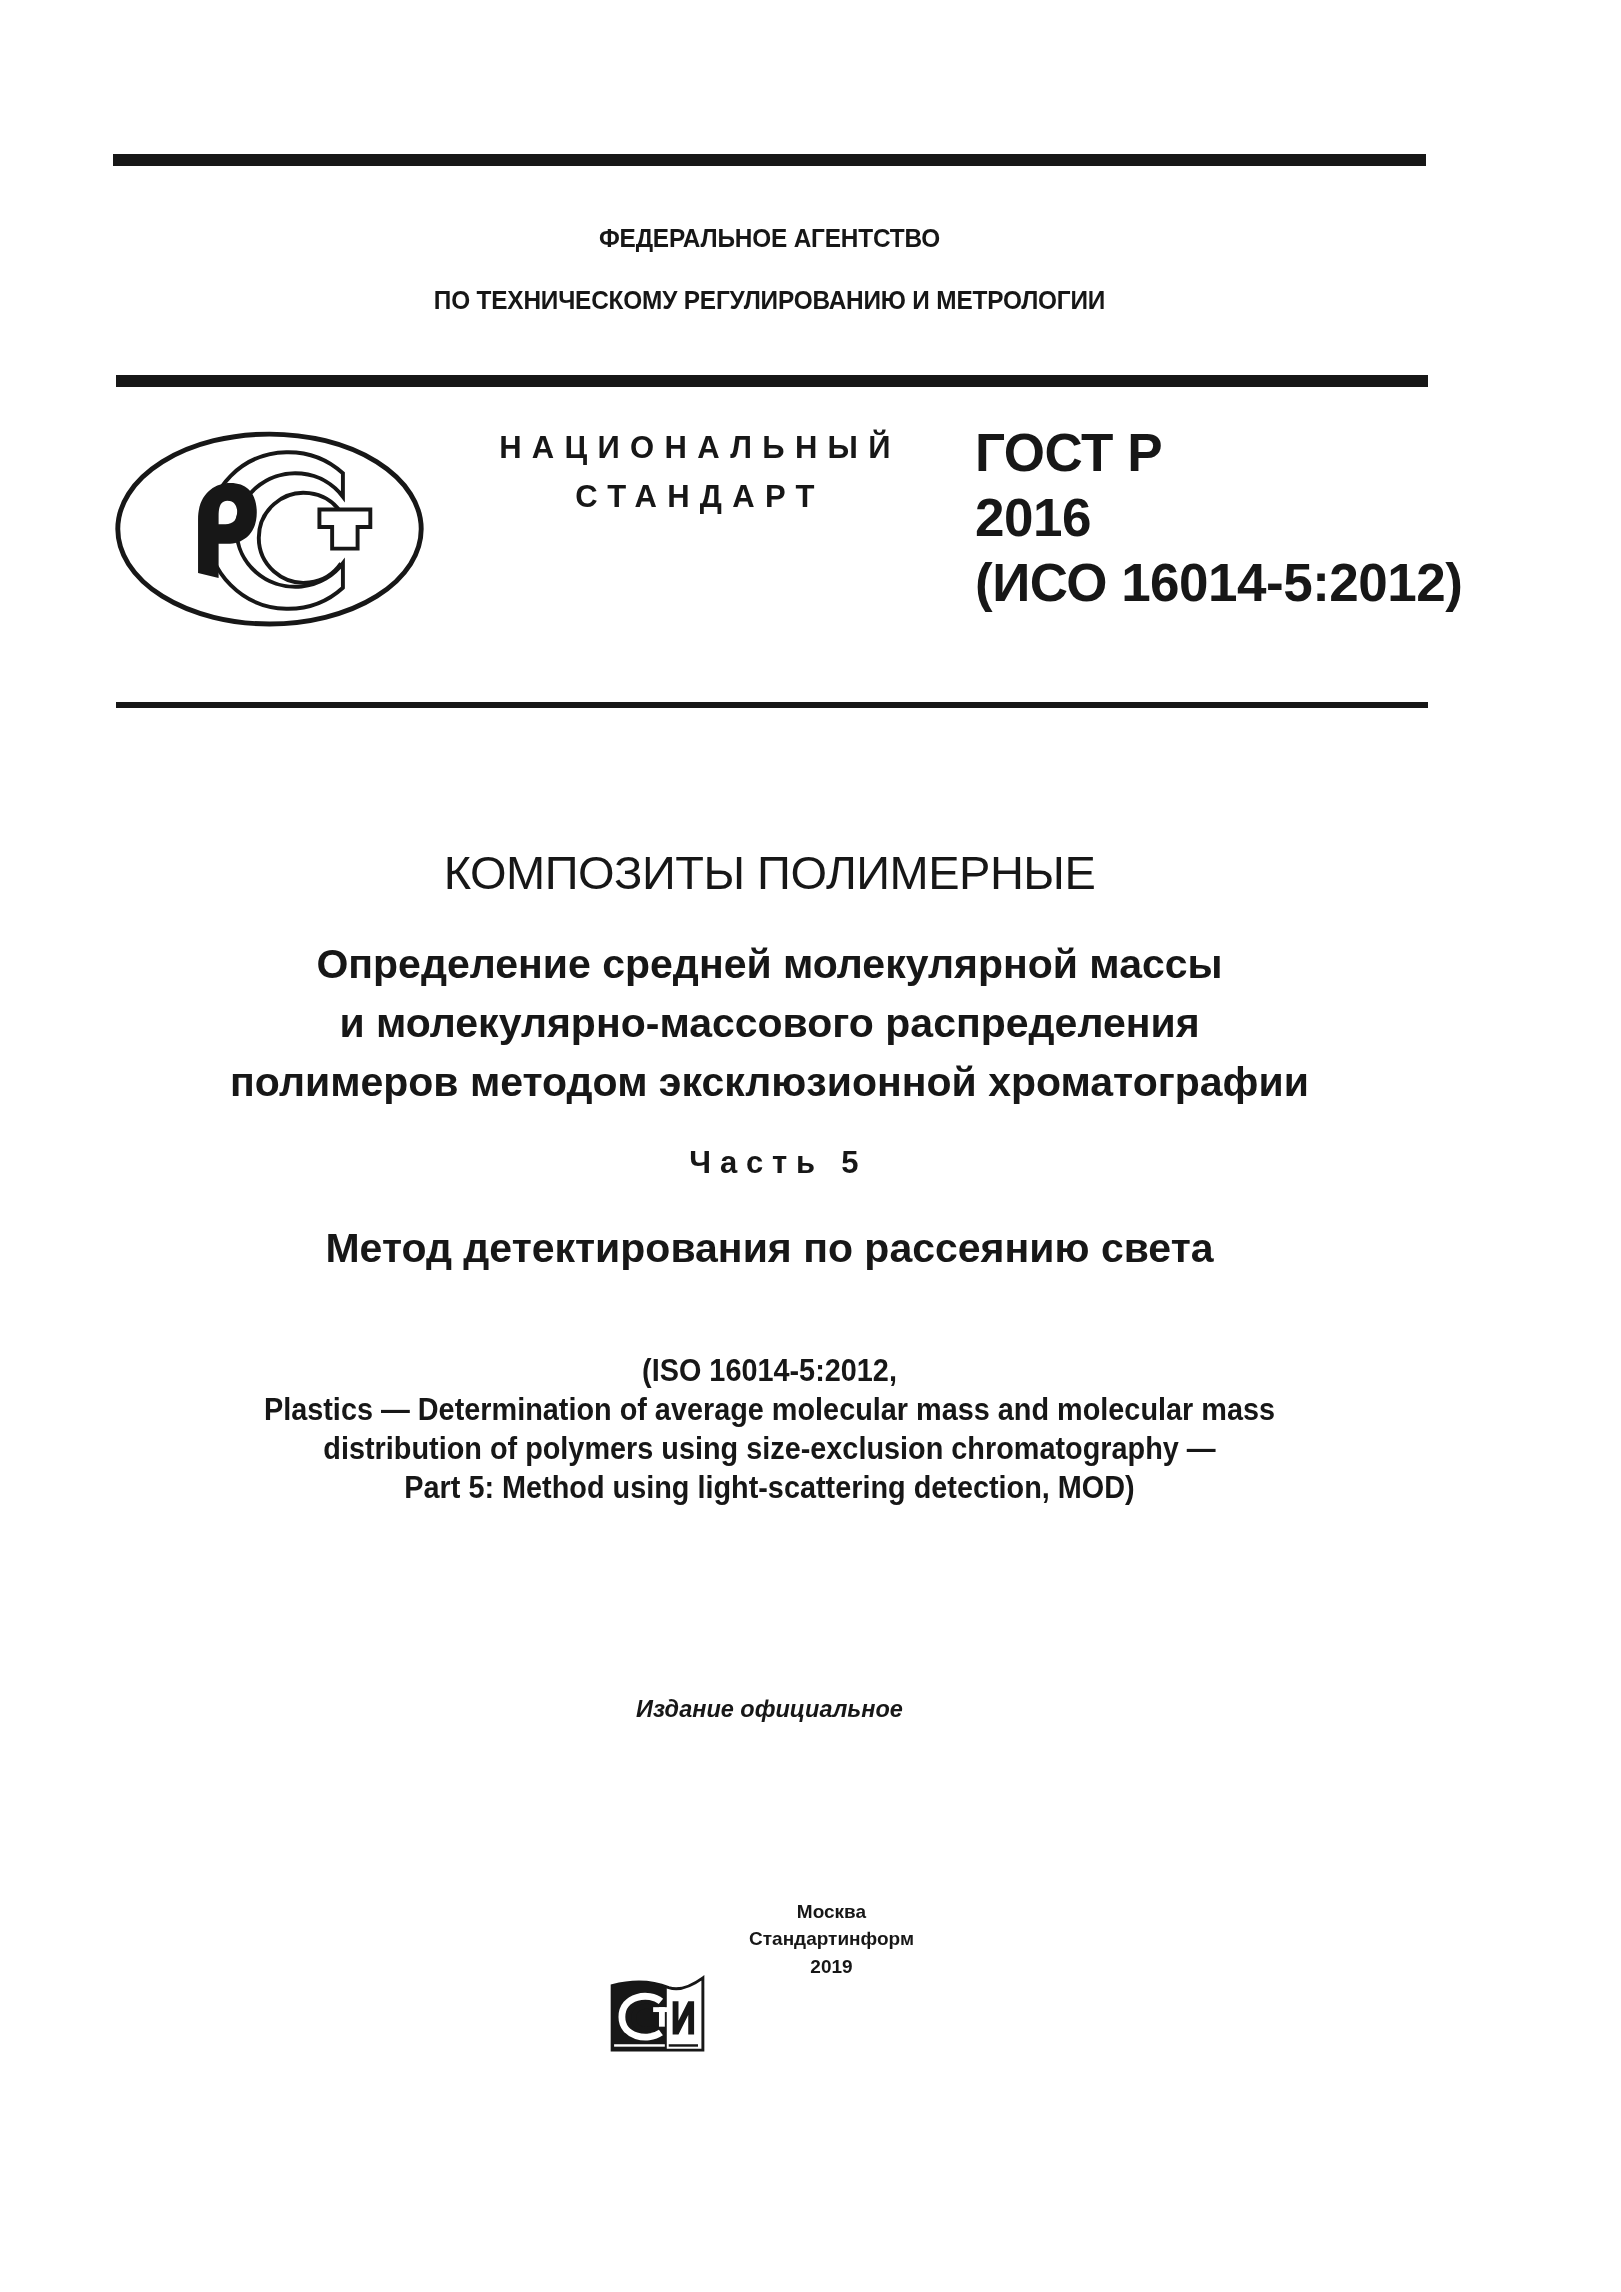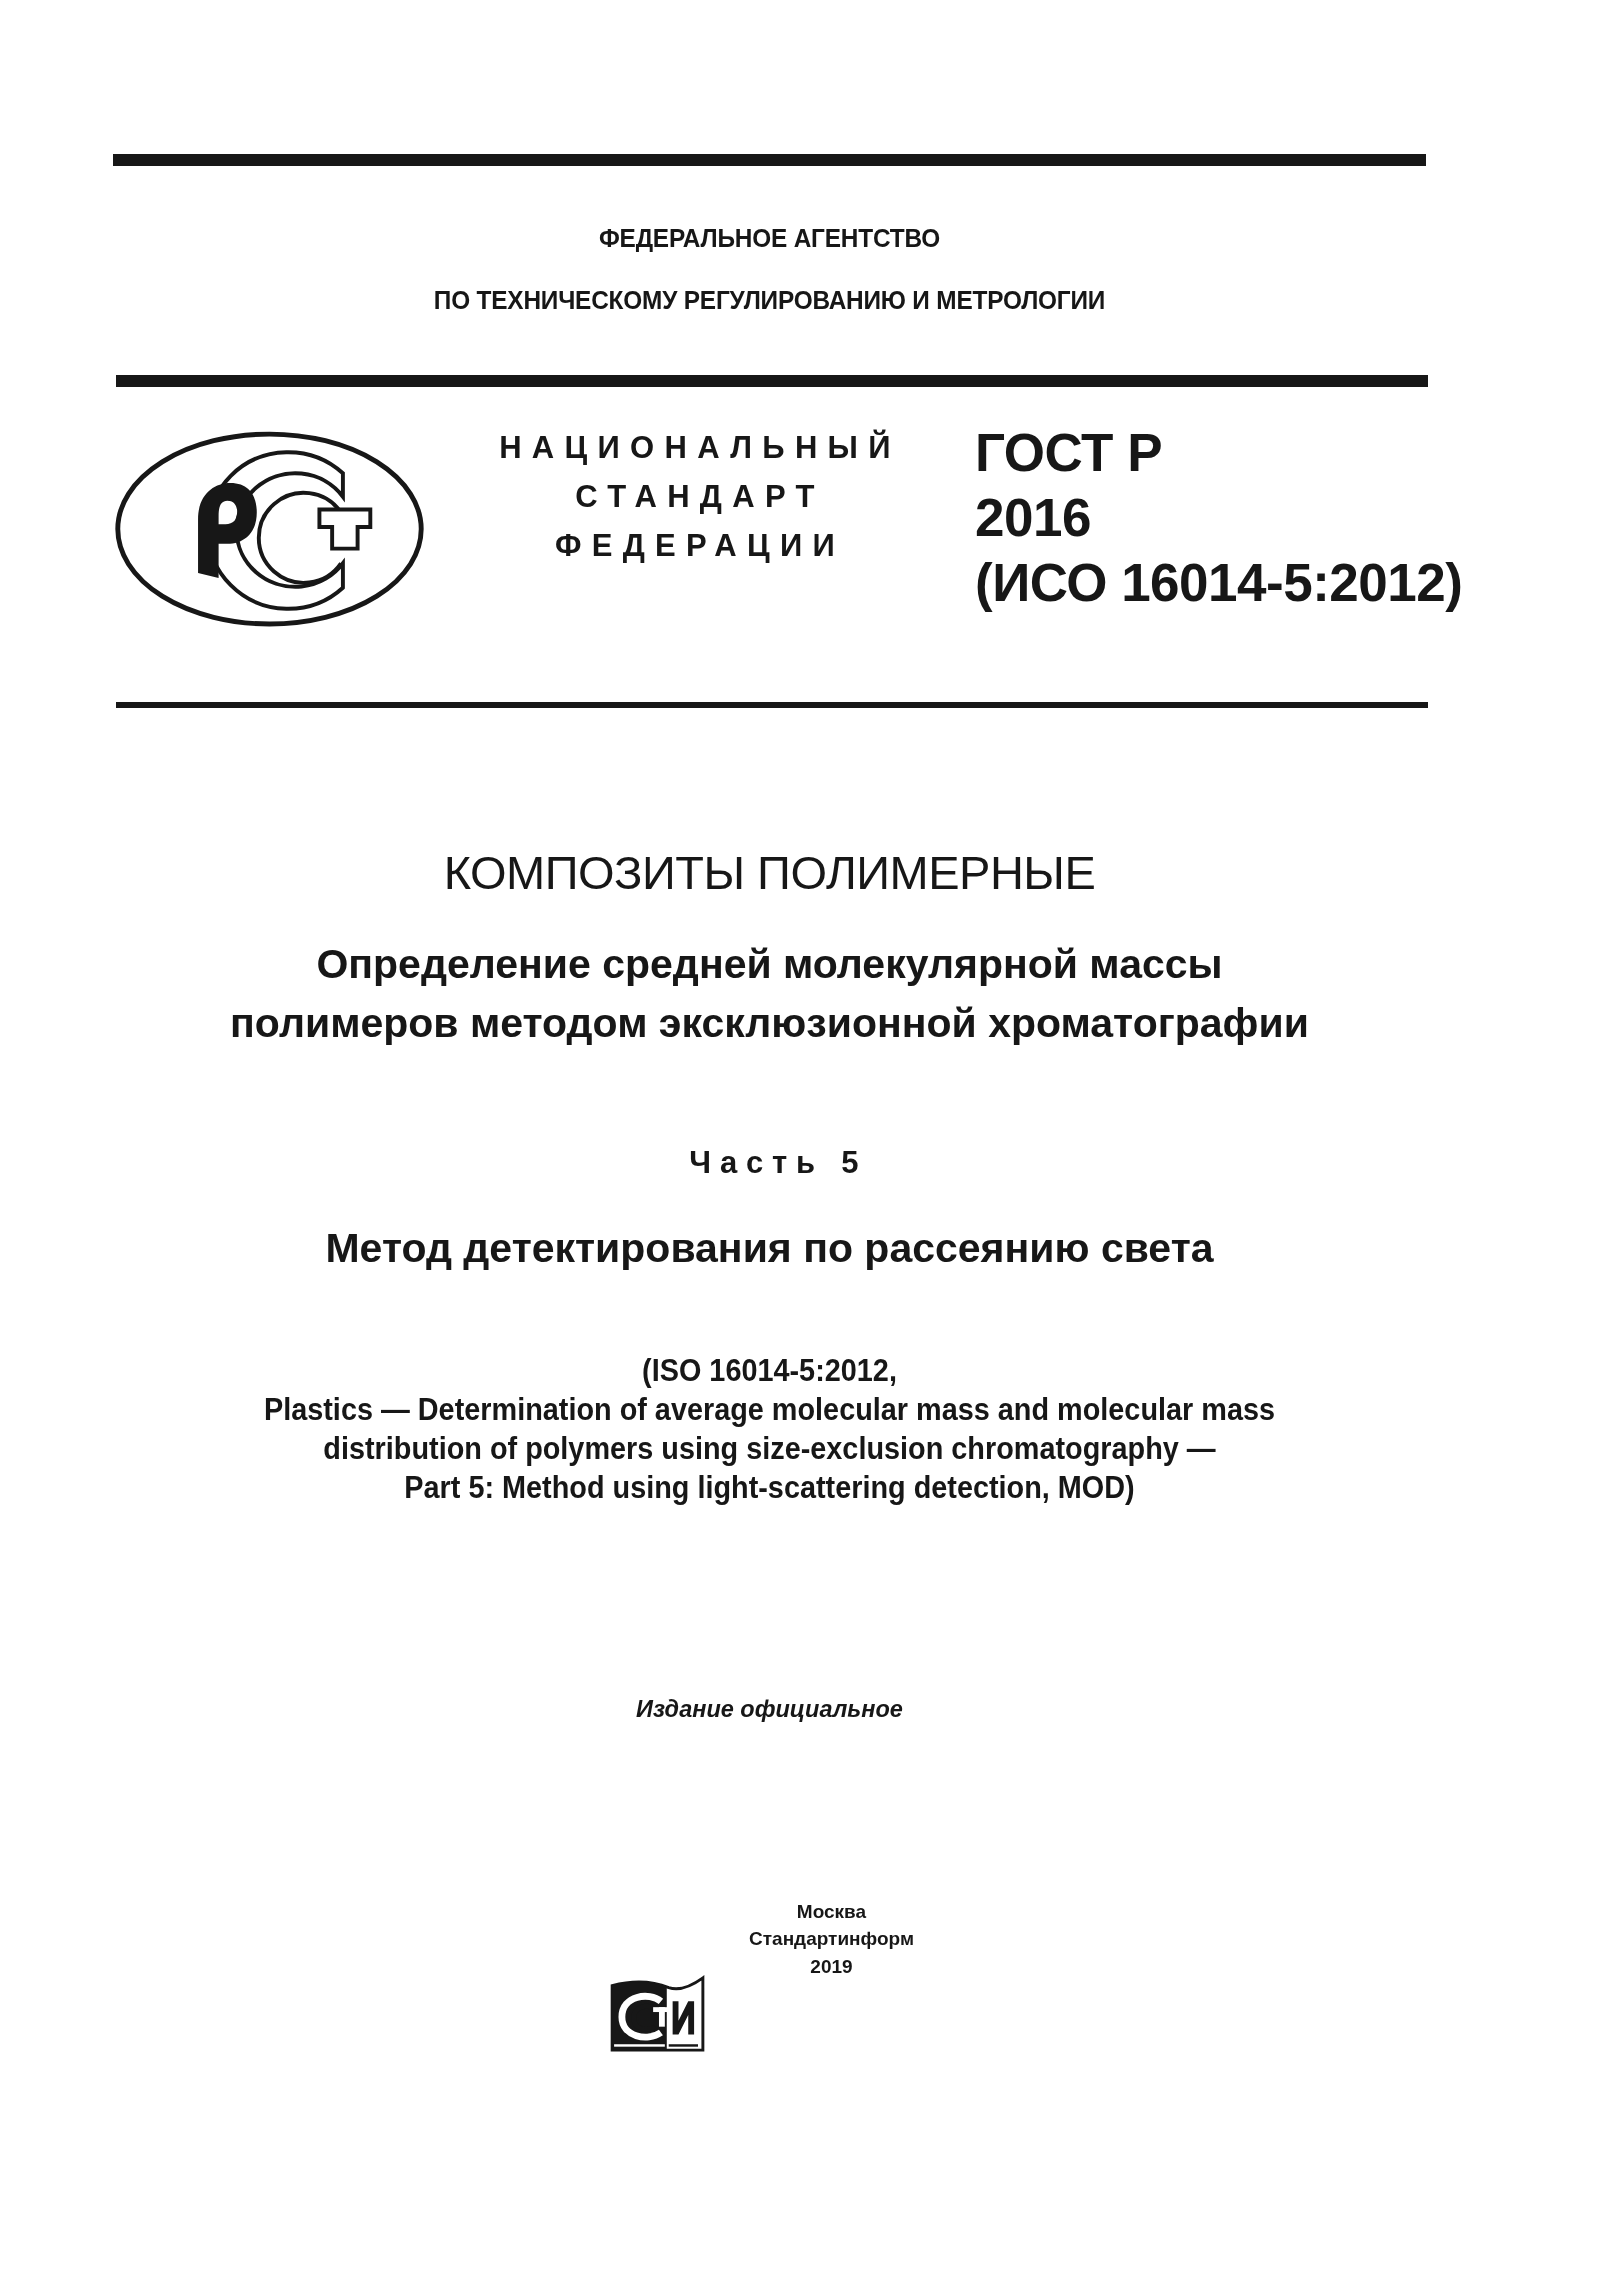--- a/index.html
+++ b/index.html
@@ -46,35 +46,35 @@
 
     <path d="M92 150 L92 95 C92 70 108 58 125 58 C145 58 152 72 152 88 C152 108 140 120 122 120 L113 120 L113 100 L120 100 C128 100 132 95 132 88 C132 80 128 76 122 76 C115 76 113 82 113 92 L113 155 Z" fill="#171717"></path>
 
     <path d="M216 85 L268 85 L268 103 L255 103 L255 125 L229 125 L229 103 L216 103 Z" fill="#ffffff" stroke="#171717" stroke-width="4"></path>
   </svg>
 </div>
 
 <div class="natl" style="top:423px;">
   <div>НАЦИОНАЛЬНЫЙ</div>
   <div>СТАНДАРТ</div>
-  <div>ФЕДЕРАЦИИ</div>
 </div>
 
 <div class="gost" style="top:420px;">
   <div>ГОСТ Р</div>
   <div>2016</div>
   <div>(ИСО 16014-5:2012)</div>
 </div>
 
 <div class="bar" style="left:116px; top:702px; width:1312px; height:5.9px;"></div>
 
 <div class="center title" style="top:845px;">КОМПОЗИТЫ ПОЛИМЕРНЫЕ</div>
 
 <div class="center sub" style="top:935px;">
   <div>Определение средней молекулярной массы</div>
+  <div>и молекулярно-массового распределения</div>
   <div>полимеров методом эксклюзионной хроматографии</div>
 </div>
 
 <div class="center part" style="top:1145px; padding-left:8.8px;">Часть 5</div>
 
 <div class="center method" style="top:1225px;">Метод детектирования по рассеянию света</div>
 
 <div class="center iso" style="top:1351px;">
   <div>(ISO 16014-5:2012,</div>
   <div>Plastics — Determination of average molecular mass and molecular mass</div>

